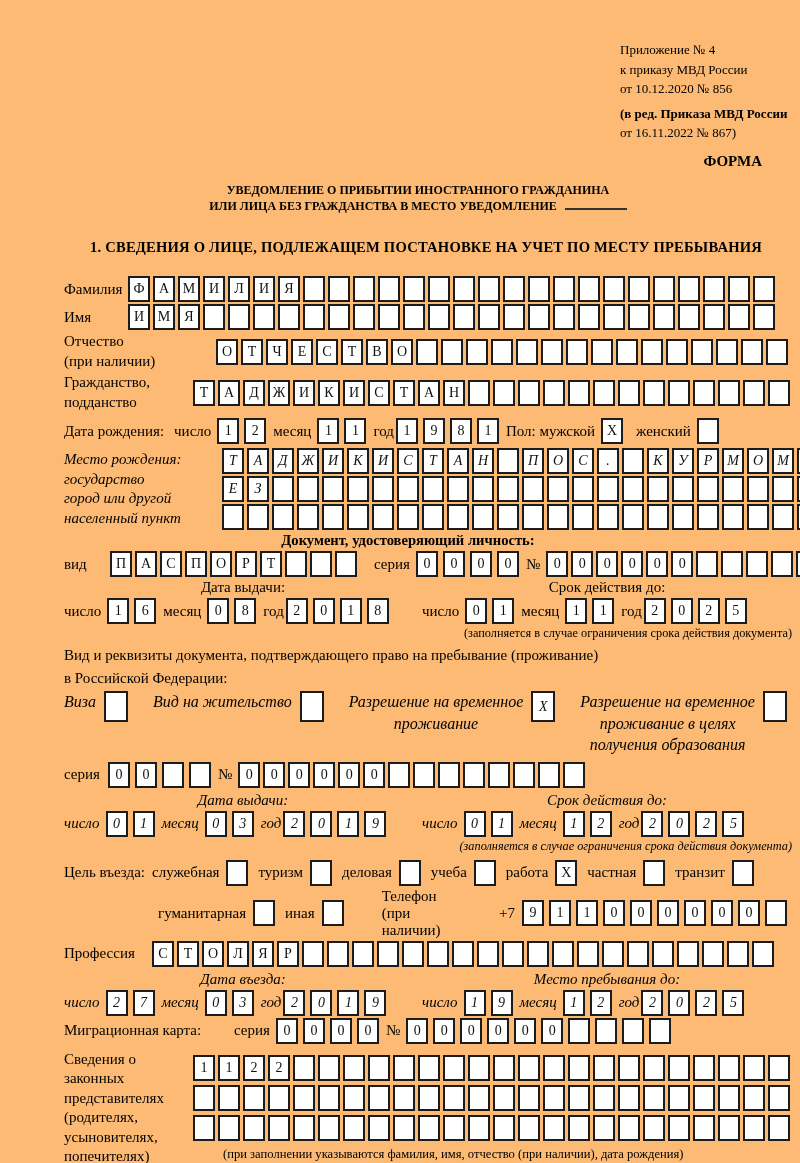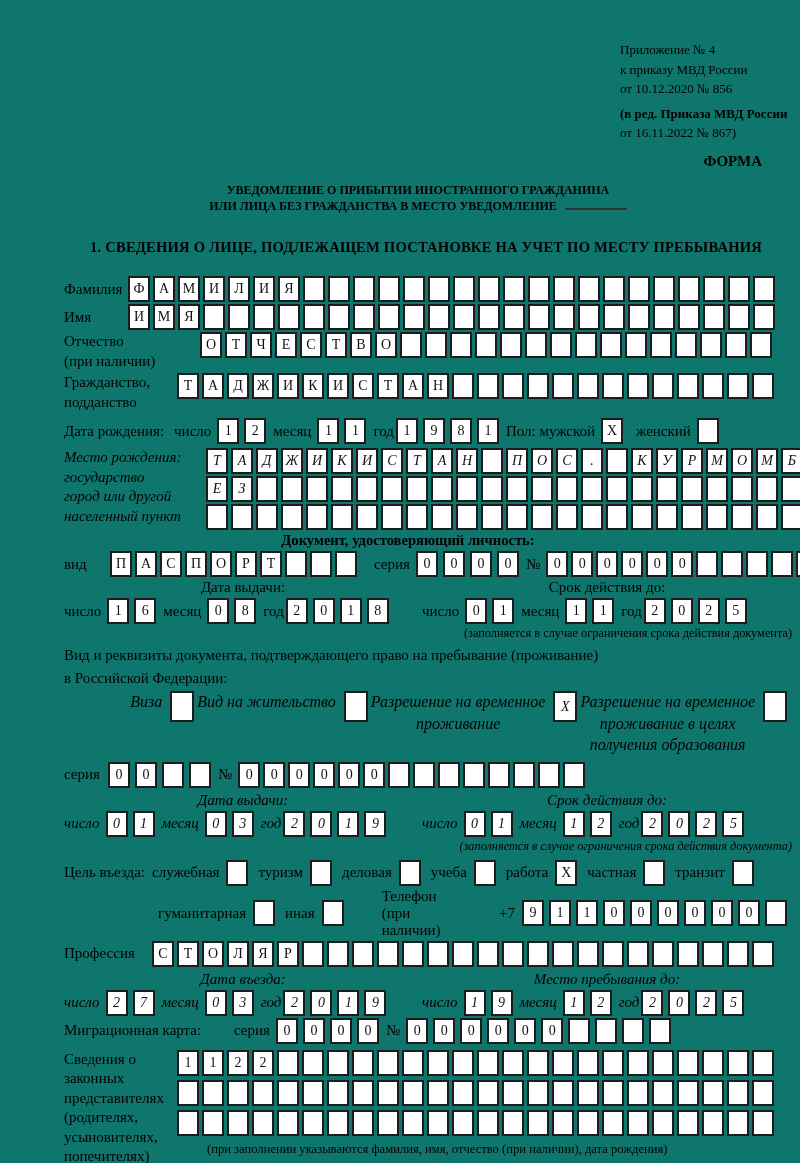--- a/index.html
+++ b/index.html
@@ -1,47 +1,47 @@
 <!DOCTYPE html>
 <html><head>
 <meta charset="utf-8">
 <style>
   html,body{margin:0;padding:0;background:#fff;}
   .page{
     width:800px;height:1163px;box-sizing:border-box;
-    background:#0f766e;color:#000;
+    background:#fdba74;color:#000;
     font-family:"Liberation Serif","DejaVu Serif",serif;
     padding:40px 8px 0 64px;overflow:hidden;position:relative;
   }
   .appendix{margin-left:556px;width:176px;font-size:13px;line-height:1.5;}
   .appendix .gap{margin-top:5px;font-weight:bold;}
   .forma{margin-top:10px;margin-right:30px;text-align:right;font-weight:bold;font-size:15px;}
   .title{margin-top:12px;text-align:center;font-weight:bold;font-size:12px;line-height:1.4;margin-left:-20px;}
   .uline{display:inline-block;width:62px;border-bottom:2px solid #333;vertical-align:baseline;margin-left:8px;}
   .sec1{margin-top:24px;margin-left:-4px;font-weight:bold;font-size:14.6px;text-align:center;letter-spacing:.2px;}
   .row{display:flex;align-items:center;font-size:15px;}
-  .row.top{align-items:flex-start;}
+  .row.top{align-items:center;gap:16px;}
   .lbl{flex:none;}
   .lblcol{flex:none;line-height:1.3;font-size:15px;}
   .boxes{display:flex;flex-wrap:nowrap;}
   .cell{
     flex:none;box-sizing:border-box;width:22px;height:26px;margin-right:3px;
     border:2px solid #1c1c1c;display:inline-flex;align-items:center;justify-content:center;
     font-size:14px;color:#111;background:#fff;
   }
   .sp .cell{margin-right:5px;}
   .cb .cell{width:24px;height:31px;}
   .inlbl{flex:none;padding:0 6px 0 2px;}
   .twocol{display:flex;align-items:flex-start;}
   .twocol .colL{width:358px;flex:none;}
   .twocol .colR{flex:1;}
   .dhead{text-align:center;font-size:15px;margin-bottom:2px;}
   .note{font-size:12.3px;text-align:right;margin-top:2px;}
   .dochead{font-weight:bold;font-size:14.6px;text-align:center;margin-left:-40px;}
-  .optrow{display:flex;align-items:flex-start;justify-content:flex-end;margin-right:2px;}
+  .optrow{display:flex;align-items:flex-start;justify-content:space-between;margin-right:2px;}
   .opt{display:flex;align-items:flex-start;column-gap:8px;}
   .opt .olbl{white-space:pre-line;text-align:center;line-height:1.35;}
   .purp{display:flex;align-items:center;column-gap:7px;font-size:15px;}
   .repnote{font-size:12.6px;margin-top:6px;margin-left:30px;}
   .mt2{margin-top:2px;}.mt4{margin-top:4px;font-style:italic;}.mt6{margin-top:6px;}.mt20{margin-top:20px;}
 </style>
 </head>
 <body>
 
 <div class="page">

